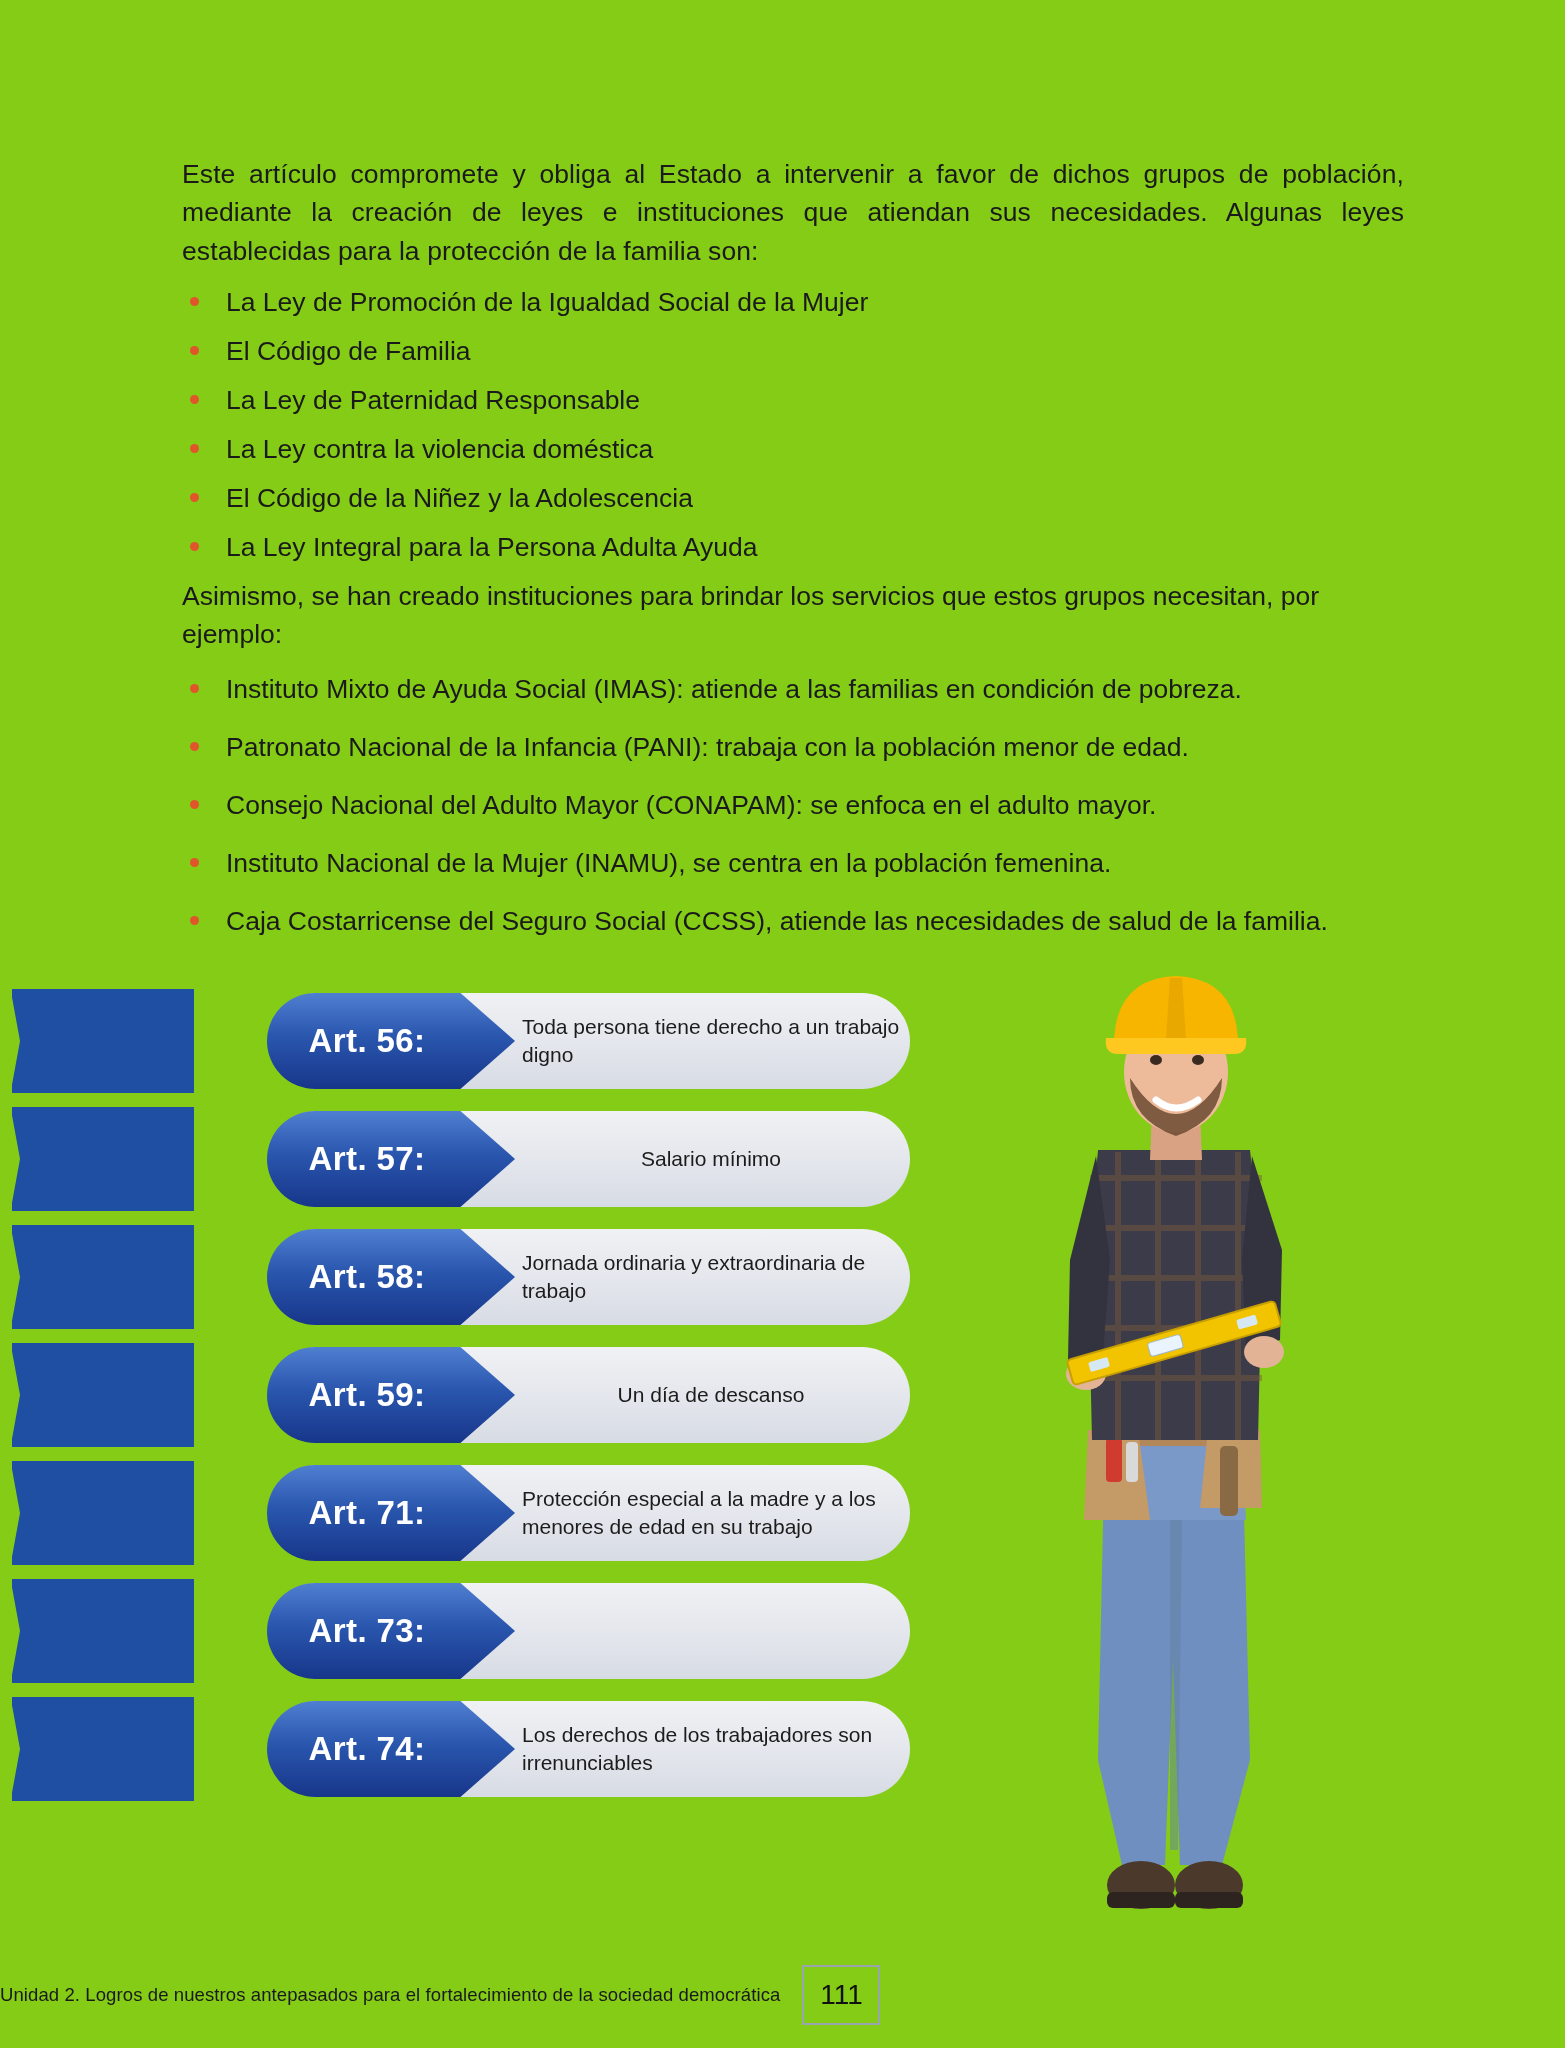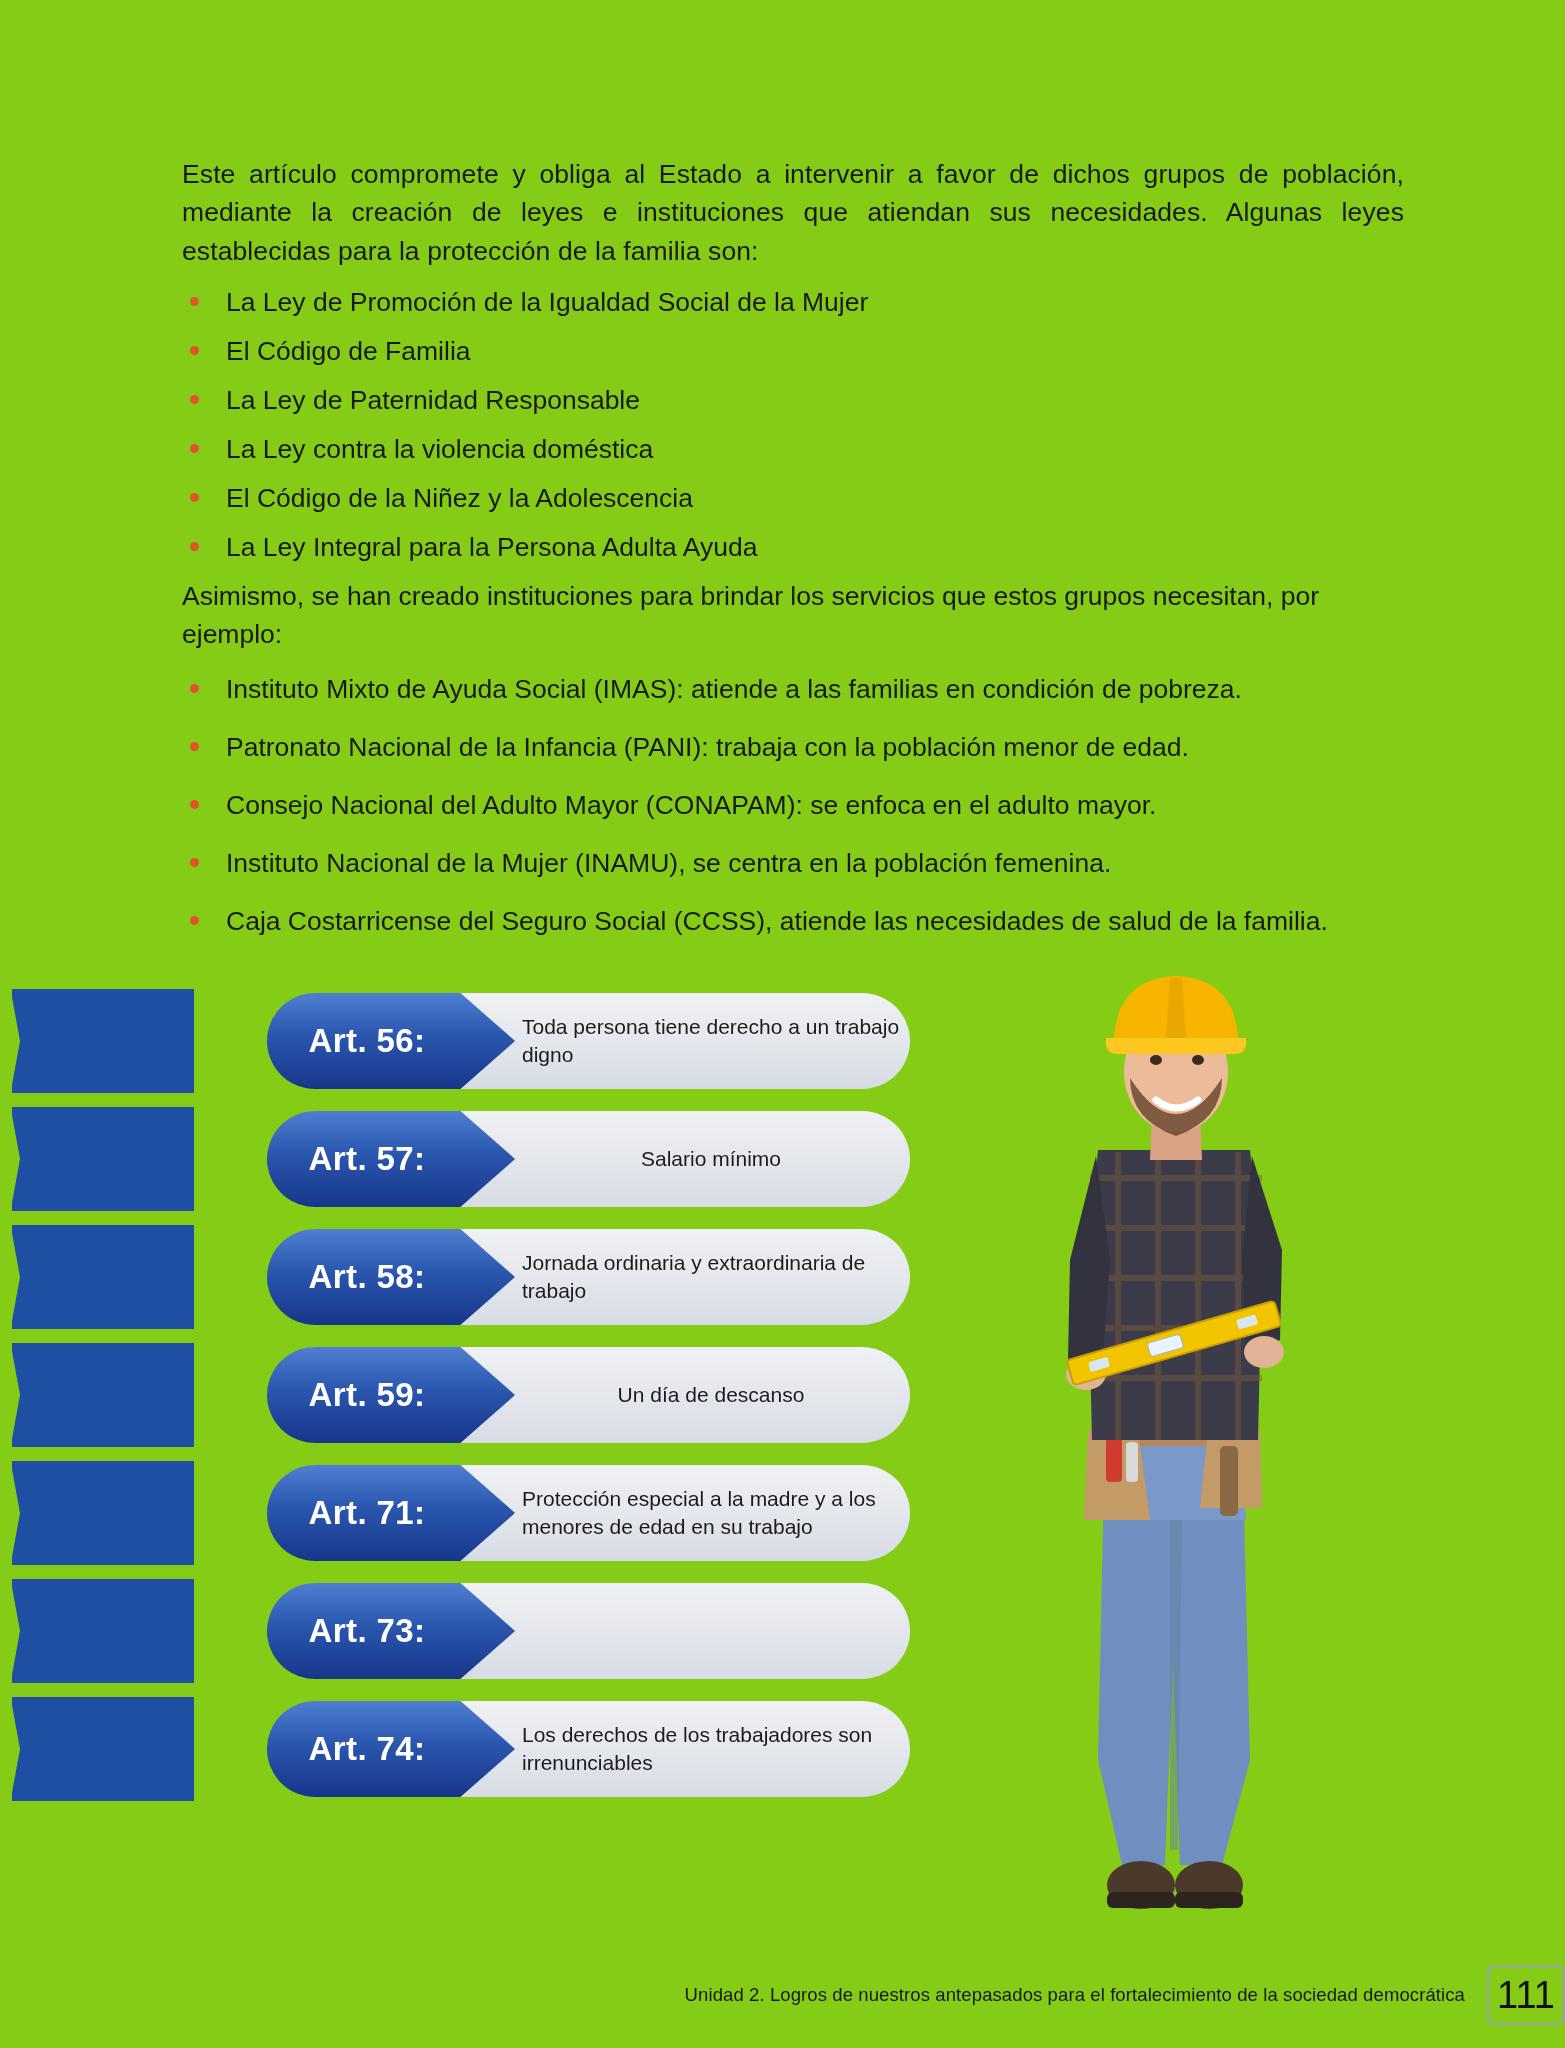--- a/index.html
+++ b/index.html
@@ -163,37 +163,37 @@
   }
 
   
   .footer {
     position: absolute;
     left: 0;
     top: 1965px;
     width: 1565px;
     display: flex;
     align-items: center;
-    justify-content: flex-end;
+    justify-content: flex-start;
   }
   .footer-text {
     font-size: 18.5px;
     color: #1a1a1a;
     letter-spacing: 0.1px;
   }
   .page-num-box {
     margin-left: 22px;
     width: 74px;
     height: 56px;
     border: 2px solid #9aa3b0;
-    border-radius: 8px;
+    border-radius: 0;
     display: flex;
     align-items: center;
     justify-content: center;
-    font-size: 38px;
+    font-size: 28px;
     color: #111;
   }
 </style>
 </head>
 <body>
 
 <div class="page">
 
   <div class="content">
 

